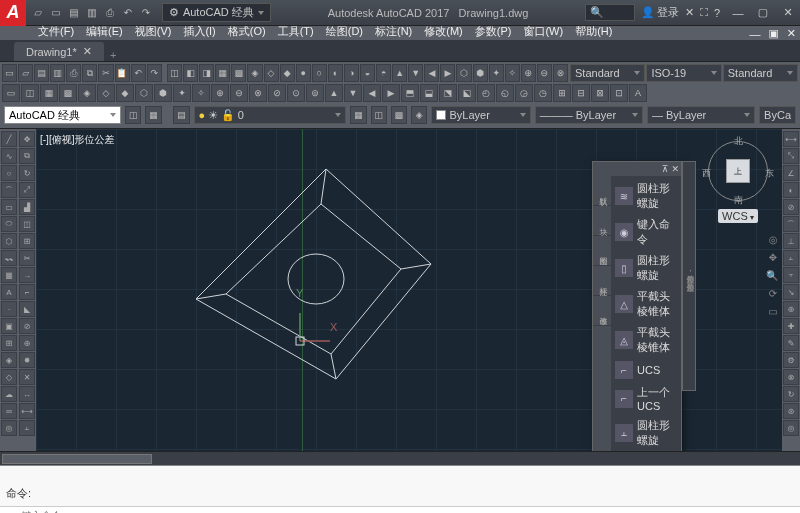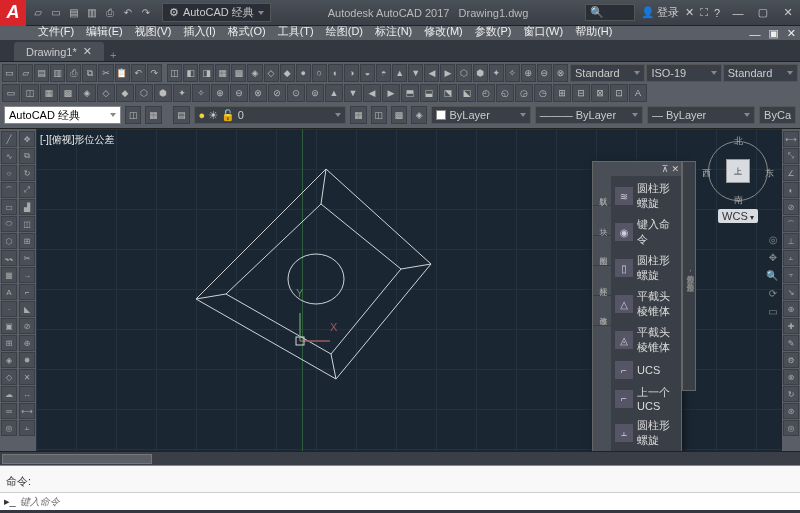--- a/index.html
+++ b/index.html
@@ -52,21 +52,21 @@
 .popup-body{display:flex}
 .popup-tabs{width:18px;background:#4a4e56;display:flex;flex-direction:column}
 .popup-tabs div{height:30px;writing-mode:vertical-rl;font-size:8px;color:#aaa;display:flex;align-items:center;justify-content:center;border-bottom:1px solid #3a3e46}
 .popup-items{flex:1;padding:2px}
 .popup-item{display:flex;align-items:center;gap:4px;padding:3px 2px;color:#ddd;font-size:9px}
 .popup-item .ico{width:18px;height:18px;background:#556;display:flex;align-items:center;justify-content:center;color:#ccd;font-size:10px;flex-shrink:0}
 .popup-side{position:absolute;top:32px;left:646px;width:14px;height:230px;background:#3a3e46;border:1px solid #666;writing-mode:vertical-rl;font-size:8px;color:#888;display:flex;align-items:center;justify-content:center;padding:4px 0}
 .scroll-h{height:14px;background:#3a3e46;border-top:1px solid #222;position:relative}
 .scroll-h-thumb{position:absolute;left:2px;top:2px;width:150px;height:10px;background:#5a5e66;border:1px solid #777}
 .cmd-area{background:#f8f8f8;color:#333;border-top:1px solid #888}
-.cmd-hist{height:26px;padding:8px 6px;font-size:10px;overflow:hidden}
+.cmd-hist{height:26px;padding:20px 6px;font-size:10px;overflow:hidden}
 .cmd-input{height:18px;background:#fff;border-top:1px solid #ccc;display:flex;align-items:center;padding:0 4px;gap:4px}
 .cmd-input input{flex:1;border:none;outline:none;font-size:10px;color:#888;font-style:italic}
 .tri{width:0;height:0;border-left:3px solid transparent;border-right:3px solid transparent;border-top:4px solid #888;display:inline-block}
 </style>
 </head>
 <body>
 
 <div class="titlebar">
   <div class="logo">A</div>
   <div class="qat">

